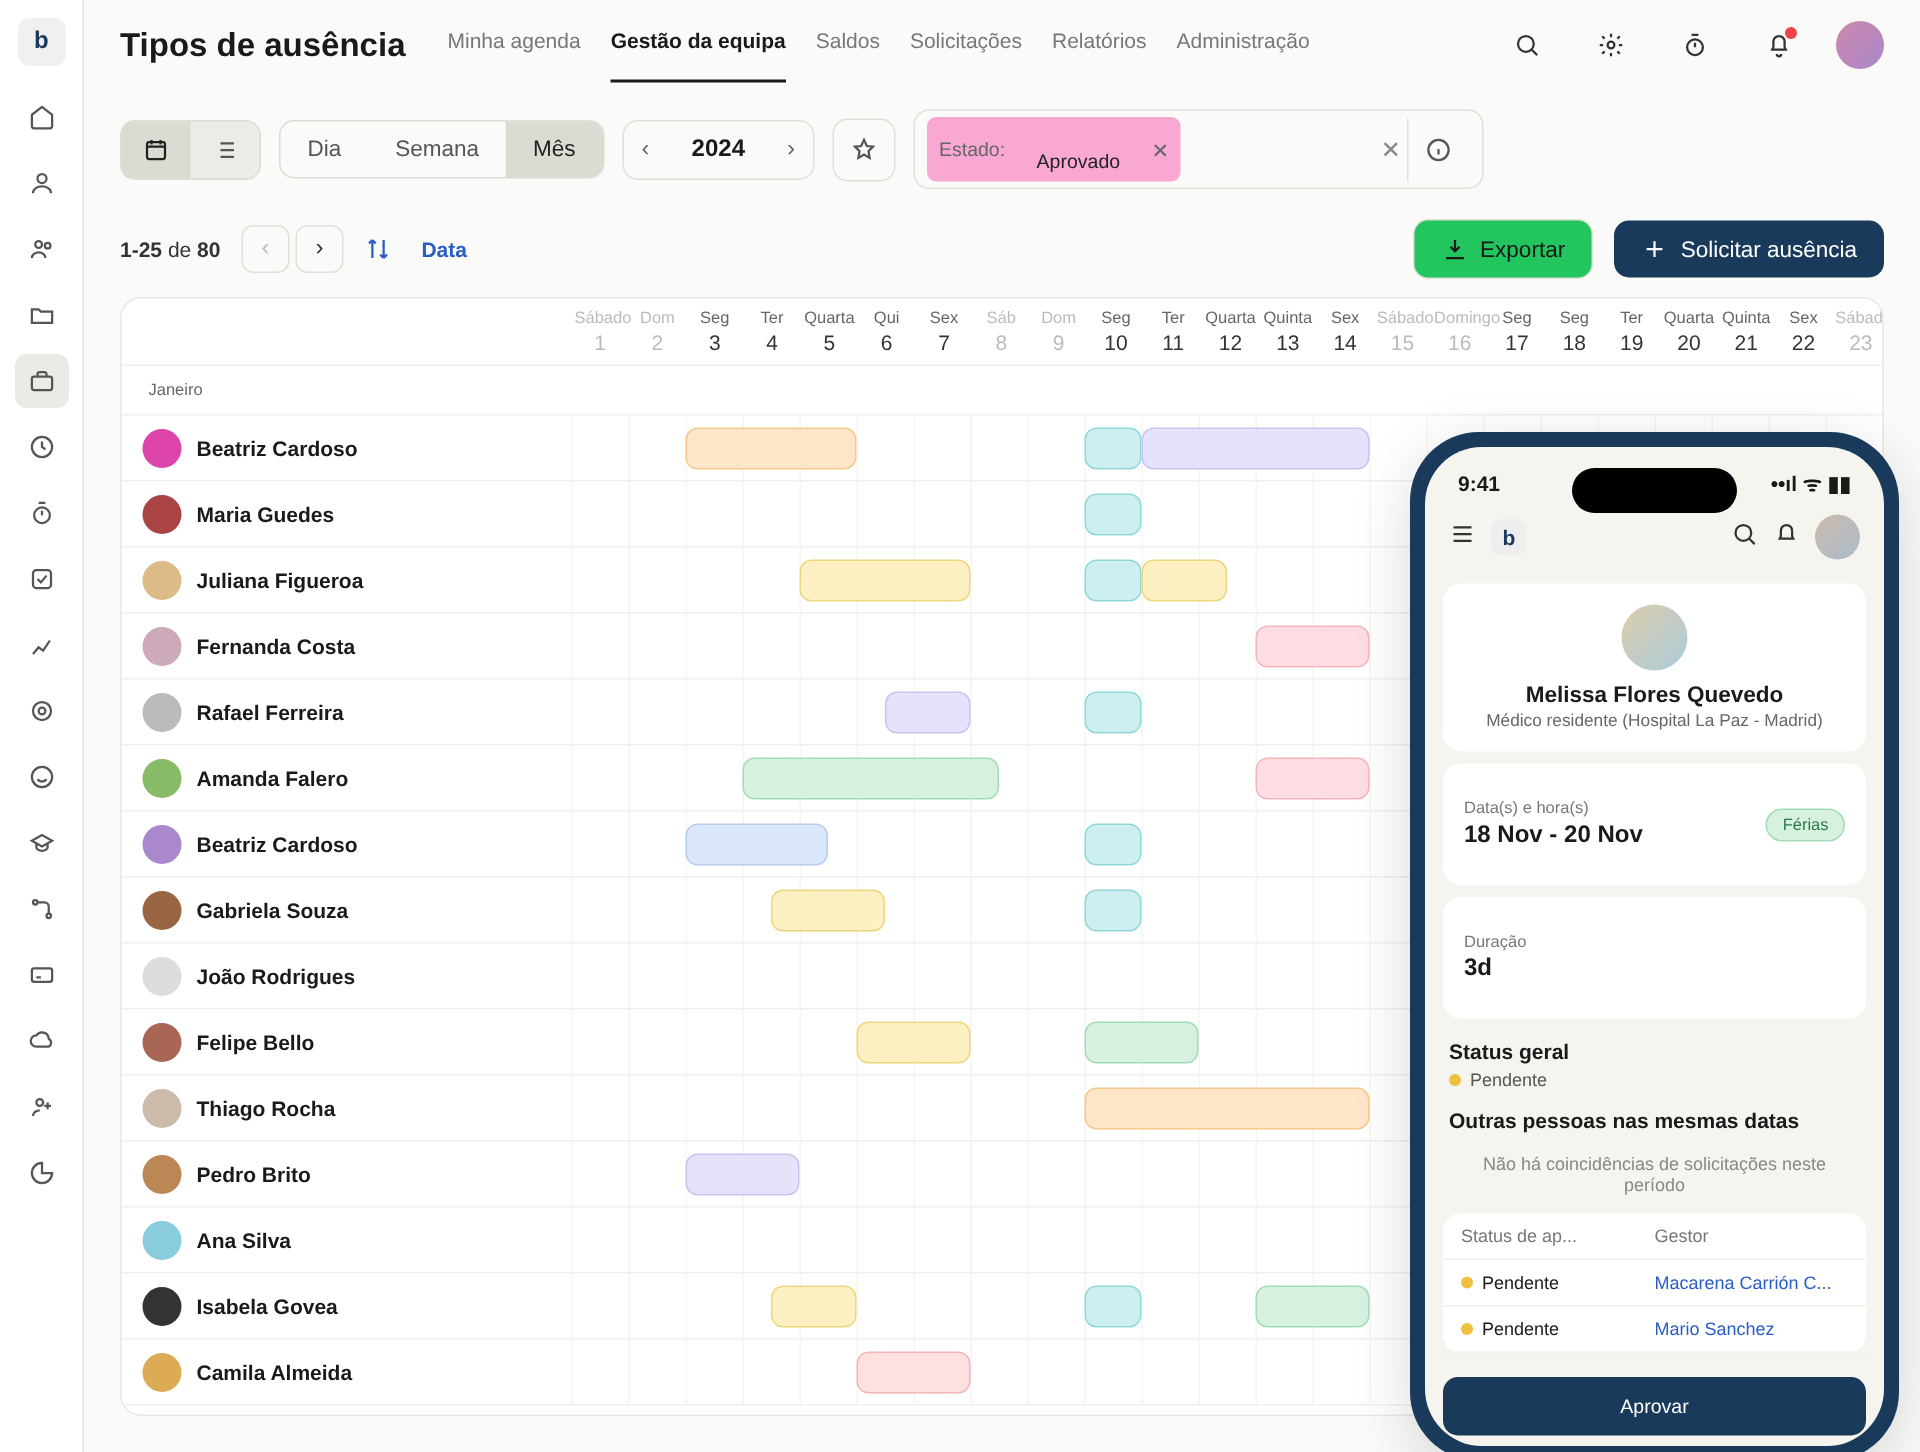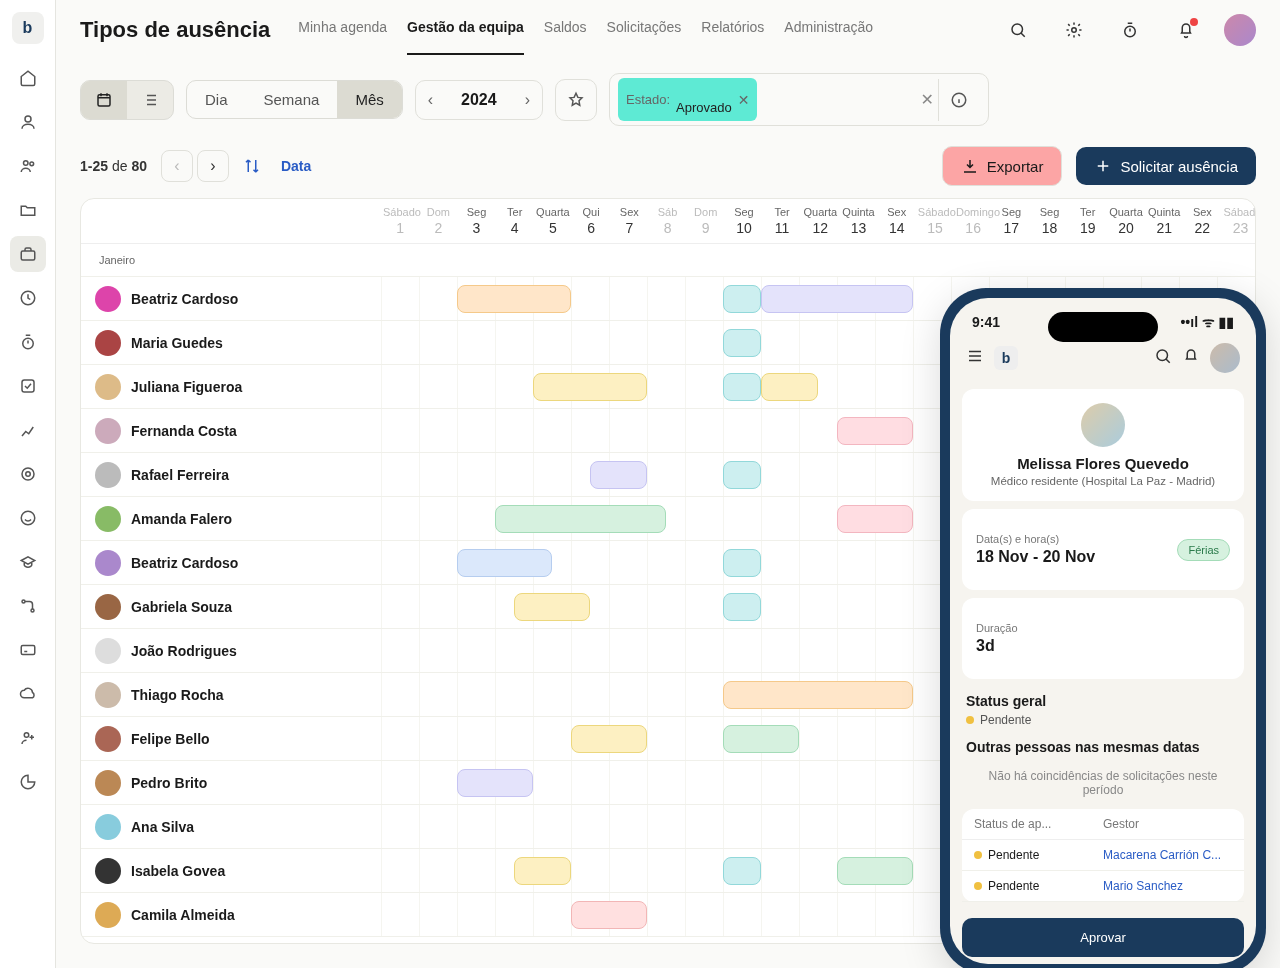--- a/index.html
+++ b/index.html
@@ -24,35 +24,35 @@
 .btn-group .seg { padding: 10px 14px; cursor: pointer; display: flex; align-items: center; color: #555; }
 .btn-group .seg.active { background: #dcdbd2; color: #222; }
 .period-group { display: flex; border: 1px solid #dcdcd6; border-radius: 10px; overflow: hidden; }
 .period-group .pseg { padding: 10px 18px; cursor: pointer; font-size: 15px; color: #555; }
 .period-group .pseg.active { background: #dcdbd2; color: #222; }
 .year-nav { display: flex; align-items: center; border: 1px solid #e0e0da; border-radius: 10px; }
 .year-nav .arrow { padding: 10px 12px; cursor: pointer; color: #666; }
 .year-nav .year { padding: 10px 16px; font-weight: 600; font-size: 16px; }
 .star-btn { width: 42px; height: 42px; border: 1px solid #e0e0da; border-radius: 10px; display: flex; align-items: center; justify-content: center; cursor: pointer; color: #555; }
 .filter-bar { display: flex; align-items: center; border: 1px solid #e0e0da; border-radius: 10px; padding: 4px 8px; gap: 8px; min-width: 380px; }
-.filter-chip { background: #5eead4; border-radius: 6px; padding: 6px 8px; font-size: 13px; display: flex; align-items: center; gap: 6px; }
+.filter-chip { background: #f9a8d4; border-radius: 6px; padding: 6px 8px; font-size: 13px; display: flex; align-items: center; gap: 21px; }
 .filter-chip .k { color: #666; }
 .filter-chip .v { color: #222; margin-top: 16px; }
 .filter-chip .x { cursor: pointer; color: #666; font-size: 14px; }
 .filter-bar .clear { margin-left: auto; cursor: pointer; color: #888; padding: 4px; }
 .info-btn { width: 42px; height: 42px; border-left: 1px solid #e0e0da; display: flex; align-items: center; justify-content: center; cursor: pointer; color: #555; margin-left: -8px; }
 .subbar { display: flex; align-items: center; padding: 8px 24px 12px; gap: 14px; }
 .pagination-info { font-size: 14px; color: #333; }
 .pagination-info b { font-weight: 700; }
 .pg-btns { display: flex; gap: 4px; }
 .pg-btn { width: 32px; height: 32px; border: 1px solid #e0e0da; border-radius: 8px; display: flex; align-items: center; justify-content: center; cursor: pointer; color: #333; }
 .pg-btn.disabled { color: #bbb; cursor: default; }
 .sort-btn { display: flex; align-items: center; gap: 20px; color: #2a5cc5; font-weight: 600; cursor: pointer; font-size: 14px; }
 .sub-spacer { flex: 1; }
-.export-btn { display: flex; align-items: center; gap: 8px; padding: 10px 18px; border: 1px solid #e0e0da; border-radius: 10px; background: #fca5a5; cursor: pointer; font-size: 15px; font-weight: 500; }
+.export-btn { display: flex; align-items: center; gap: 8px; padding: 10px 18px; border: 1px solid #e0e0da; border-radius: 10px; background: #22c55e; cursor: pointer; font-size: 15px; font-weight: 500; }
 .primary-btn { display: flex; align-items: flex-end; gap: 8px; padding: 10px 18px; border-radius: 10px; background: #1a3a5c; color: #fff; cursor: pointer; font-size: 15px; font-weight: 500; }
 .calendar-wrap { padding: 0 24px 24px; flex: 1; overflow: hidden; }
 .calendar { background: #fff; border: 1px solid #e8e8e2; border-radius: 14px; overflow: hidden; height: 100%; }
 .cal-header-row { display: flex; border-bottom: 1px solid #eee; }
 .name-header { width: 300px; flex-shrink: 0; }
 .day-headers { flex: 1; display: flex; }
 .day-head { flex: 1; text-align: center; padding: 6px 2px; font-size: 11px; color: #666; line-height: 1.3; min-width:37px; }
 .day-head.weekend { color: #bbb; }
 .day-head .dow { display: block; }
 .day-head .dnum { display: block; font-size: 14px; color: #333; font-weight: 500; }
@@ -722,20 +722,53 @@
                 <div class="day-cell"></div>
                 <div class="day-cell"></div>
                 <div class="day-cell"></div>
                 <div class="day-cell"></div>
                 <div class="day-cell"></div>
                 <div class="day-cell"></div>
               </div>
             </div>
             <div class="person-row">
               <div class="person-cell">
+                <div class="person-avatar" style="background: rgb(170, 102, 85);"></div>
+                <div class="person-name">Felipe Bello</div>
+              </div>
+              <div class="day-cells">
+                <div class="day-cell"></div>
+                <div class="day-cell"></div>
+                <div class="day-cell"></div>
+                <div class="day-cell"></div>
+                <div class="day-cell"></div>
+                <div class="day-cell"></div>
+                <div class="day-cell"></div>
+                <div class="day-cell"></div>
+                <div class="day-cell"></div>
+                <div class="day-cell"></div>
+                <div class="day-cell"></div>
+                <div class="day-cell"></div>
+                <div class="day-cell"></div>
+                <div class="day-cell"></div>
+                <div class="day-cell"></div>
+                <div class="day-cell"></div>
+                <div class="day-cell"></div>
+                <div class="day-cell"></div>
+                <div class="day-cell"></div>
+                <div class="day-cell"></div>
+                <div class="day-cell"></div>
+                <div class="day-cell"></div>
+                <div class="day-cell"></div>
+                <div class="bar c-yellow" style="left: 21.7391%; width: 8.69565%;"></div>
+                <div class="bar c-green" style="left: 39.1304%; width: 8.69565%;"></div>
+              </div>
+            </div>
+            <div class="person-row">
+              <div class="person-cell">
                 <div class="person-avatar" style="background: rgb(204, 187, 170);"></div>
                 <div class="person-name">Thiago Rocha</div>
               </div>
               <div class="day-cells">
                 <div class="day-cell"></div>
                 <div class="day-cell"></div>
                 <div class="day-cell"></div>
                 <div class="day-cell"></div>
                 <div class="day-cell"></div>
                 <div class="day-cell"></div>
@@ -750,53 +783,20 @@
                 <div class="day-cell"></div>
                 <div class="day-cell"></div>
                 <div class="day-cell"></div>
                 <div class="day-cell"></div>
                 <div class="day-cell"></div>
                 <div class="day-cell"></div>
                 <div class="day-cell"></div>
                 <div class="day-cell"></div>
                 <div class="day-cell"></div>
                 <div class="bar c-orange" style="left: 39.1304%; width: 21.7391%;"></div>
-              </div>
-            </div>
-            <div class="person-row">
-              <div class="person-cell">
-                <div class="person-avatar" style="background: rgb(170, 102, 85);"></div>
-                <div class="person-name">Felipe Bello</div>
-              </div>
-              <div class="day-cells">
-                <div class="day-cell"></div>
-                <div class="day-cell"></div>
-                <div class="day-cell"></div>
-                <div class="day-cell"></div>
-                <div class="day-cell"></div>
-                <div class="day-cell"></div>
-                <div class="day-cell"></div>
-                <div class="day-cell"></div>
-                <div class="day-cell"></div>
-                <div class="day-cell"></div>
-                <div class="day-cell"></div>
-                <div class="day-cell"></div>
-                <div class="day-cell"></div>
-                <div class="day-cell"></div>
-                <div class="day-cell"></div>
-                <div class="day-cell"></div>
-                <div class="day-cell"></div>
-                <div class="day-cell"></div>
-                <div class="day-cell"></div>
-                <div class="day-cell"></div>
-                <div class="day-cell"></div>
-                <div class="day-cell"></div>
-                <div class="day-cell"></div>
-                <div class="bar c-yellow" style="left: 21.7391%; width: 8.69565%;"></div>
-                <div class="bar c-green" style="left: 39.1304%; width: 8.69565%;"></div>
               </div>
             </div>
             <div class="person-row">
               <div class="person-cell">
                 <div class="person-avatar" style="background: rgb(187, 136, 85);"></div>
                 <div class="person-name">Pedro Brito</div>
               </div>
               <div class="day-cells">
                 <div class="day-cell"></div>
                 <div class="day-cell"></div>

